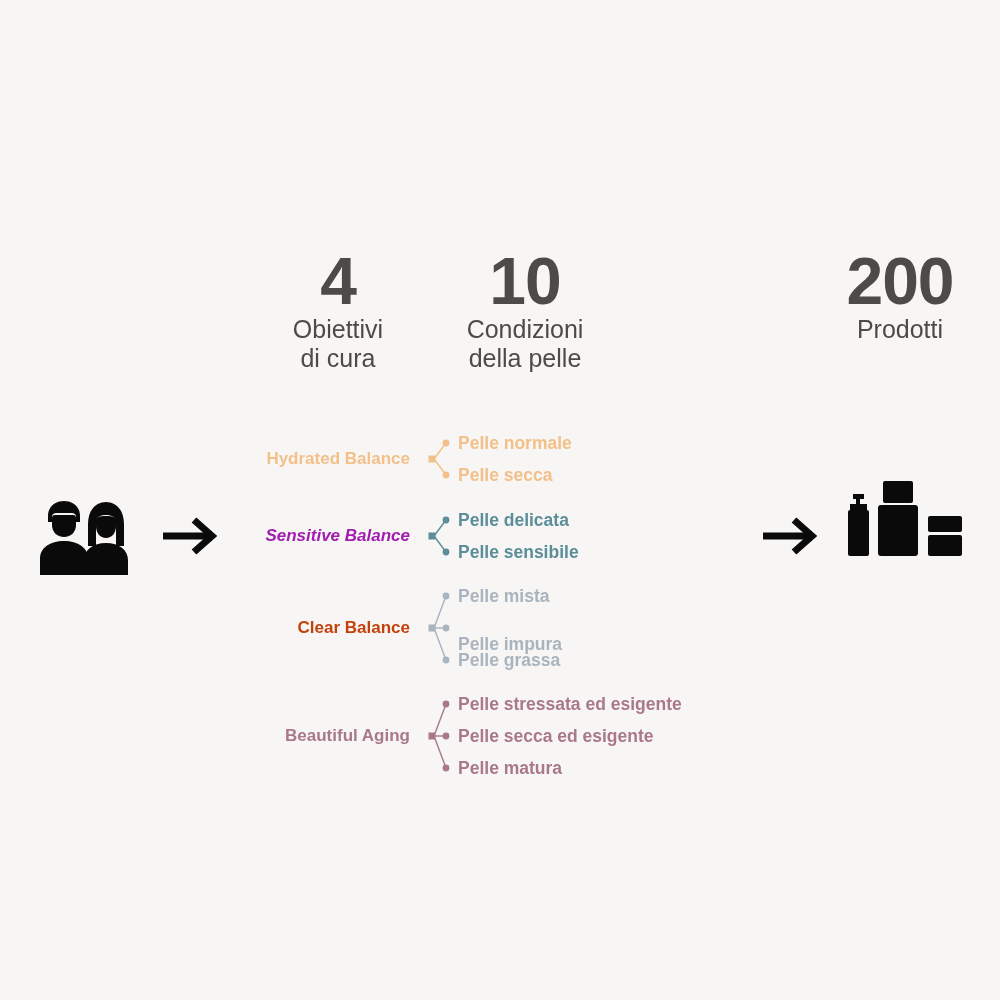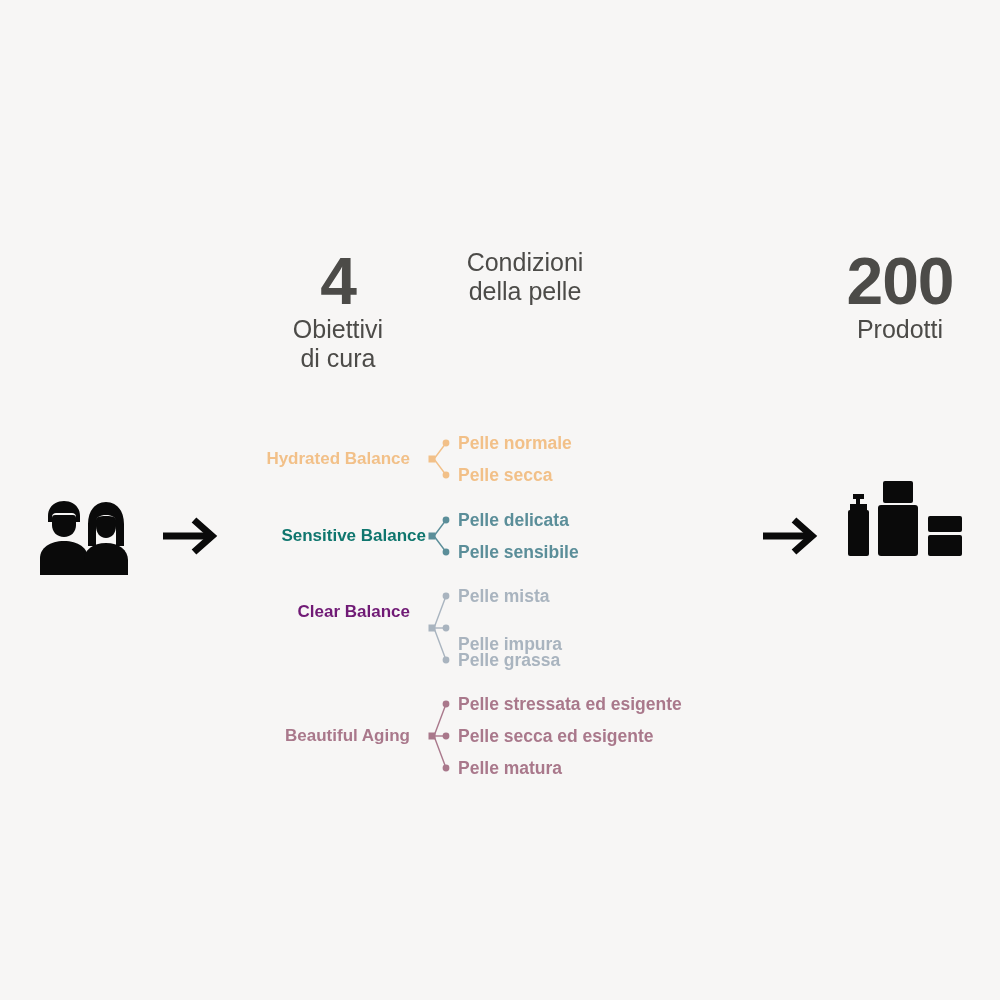--- a/index.html
+++ b/index.html
@@ -83,20 +83,21 @@
 
 <div id="stage">
 
   <div class="stat" id="stat-goals">
     <div class="num">4</div>
     <div class="cap">Obiettivi
 di cura</div>
   </div>
 
   <div class="stat" id="stat-conds">
+    <div class="num">10</div>
     <div class="cap">Condizioni
 della pelle</div>
   </div>
 
   <div class="stat" id="stat-prods">
     <div class="num">200</div>
     <div class="cap">Prodotti</div>
   </div>
 
   <div class="icon-box" id="people-icon">
@@ -175,25 +176,25 @@
         <circle cx="446" cy="736" r="3.4" fill="#a9788b"></circle>
         <line x1="434" y1="736" x2="446" y2="768" stroke="#a9788b" stroke-width="1.4"></line>
         <circle cx="446" cy="768" r="3.4" fill="#a9788b"></circle>
         <rect x="428.5" y="732.5" width="7" height="7" fill="#a9788b"></rect>
       </svg>
 
     <div class="group-label" id="grp0" style="color: rgb(242, 192, 136); left: 0px; width: 410px; top: 459px;">Hydrated Balance</div>
     <div class="item-label" id="g0i0" style="color: rgb(242, 192, 136); top: 443px; text-align: center;">Pelle normale</div>
     <div class="item-label" id="g0i1" style="color: rgb(242, 192, 136); top: 475px;">Pelle secca</div>
 
-    <div class="group-label" id="grp1" style="color: #0f766e; left: 16px; width: 410px; top: 536px;">Sensitive Balance</div>
+    <div class="group-label" id="grp1" style="color: #a21caf; left: 0px; width: 410px; top: 536px; font-style: italic;">Sensitive Balance</div>
     <div class="item-label" id="g1i0" style="color: rgb(91, 142, 153); top: 520px;">Pelle delicata</div>
     <div class="item-label" id="g1i1" style="color: rgb(91, 142, 153); top: 552px;">Pelle sensibile</div>
 
-    <div class="group-label" id="grp2" style="color: #701a75; left: 0px; width: 410px; top: 612px;">Clear Balance</div>
+    <div class="group-label" id="grp2" style="color: #c2410c; left: 0px; width: 410px; top: 628px;">Clear Balance</div>
     <div class="item-label" id="g2i0" style="color: rgb(169, 180, 191); top: 596px;">Pelle mista</div>
     <div class="item-label" id="g2i1" style="color: rgb(169, 180, 191); top: 644px;">Pelle impura</div>
     <div class="item-label" id="g2i2" style="color: rgb(169, 180, 191); top: 660px;">Pelle grassa</div>
 
     <div class="group-label" id="grp3" style="color: rgb(169, 120, 139); left: 0px; width: 410px; top: 736px;">Beautiful Aging</div>
     <div class="item-label" id="g3i0" style="color: rgb(169, 120, 139); top: 704px;">Pelle stressata ed esigente</div>
     <div class="item-label" id="g3i1" style="color: rgb(169, 120, 139); top: 736px;">Pelle secca ed esigente</div>
     <div class="item-label" id="g3i2" style="color: rgb(169, 120, 139); top: 768px;">Pelle matura</div>
   </div>
 

